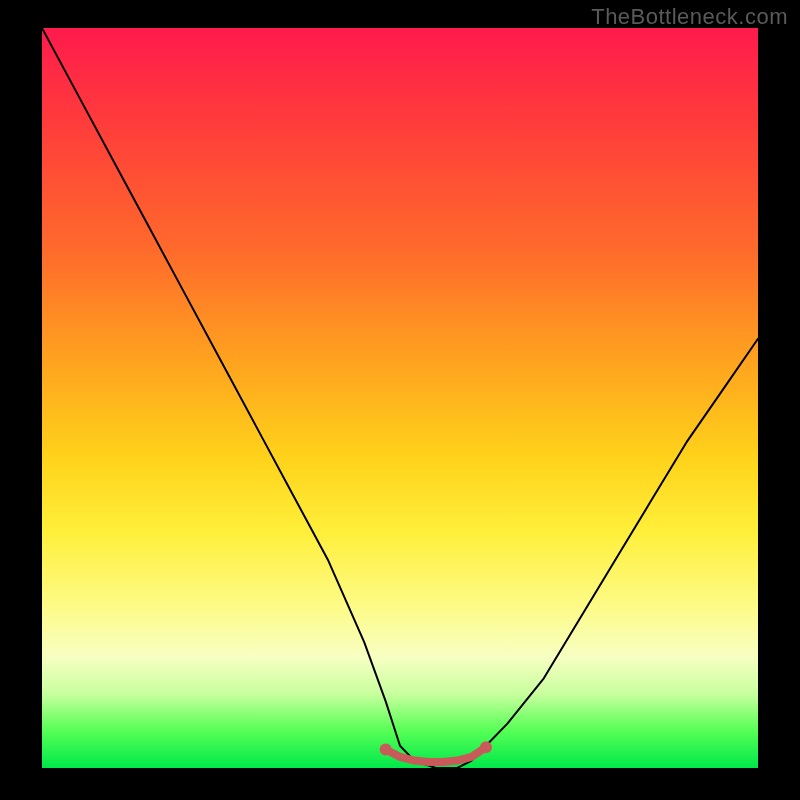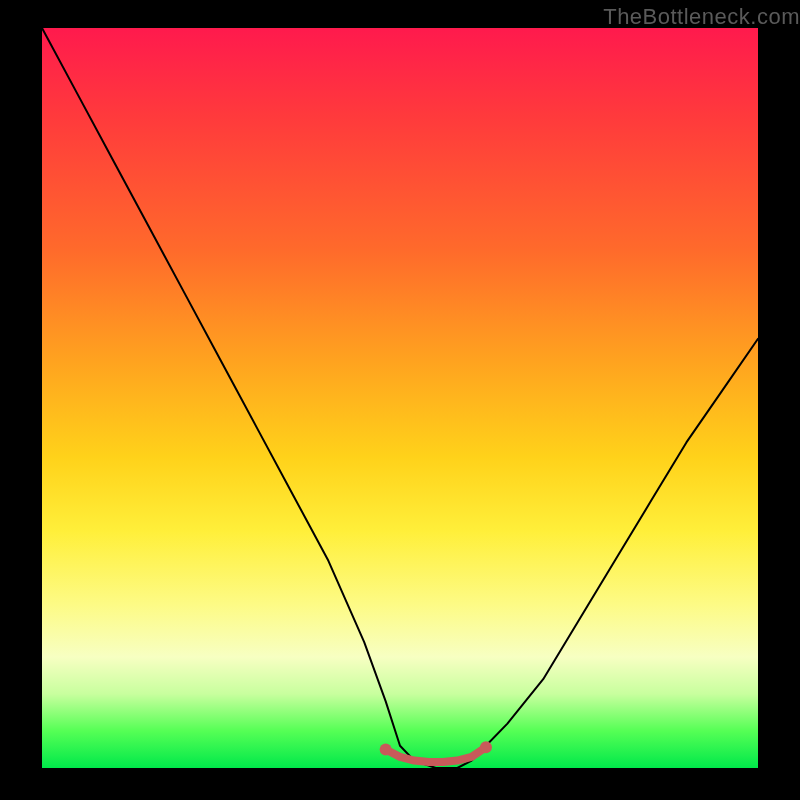--- a/index.html
+++ b/index.html
@@ -12,21 +12,21 @@
     overflow: hidden;
   }
   .container {
     position: relative;
     width: 800px;
     height: 800px;
   }
   .watermark {
     position: absolute;
     top: 4px;
-    right: 0;
+    right: 12px;
     color: #5a5a5a;
     font-size: 22px;
     font-weight: 500;
     letter-spacing: 0.5px;
     z-index: 10;
   }
   .plot-area {
     position: absolute;
     left: 42px;
     top: 28px;

